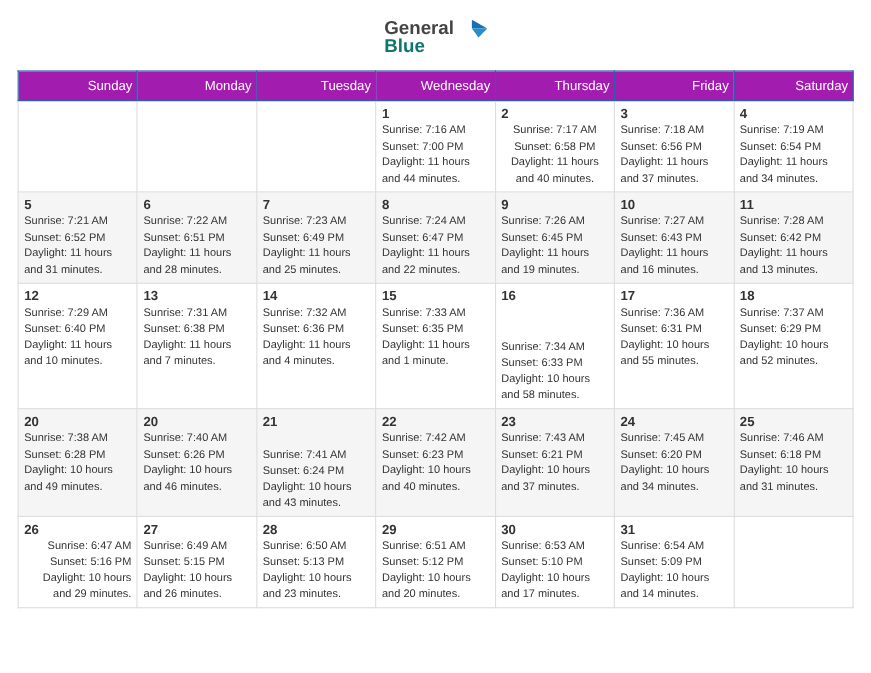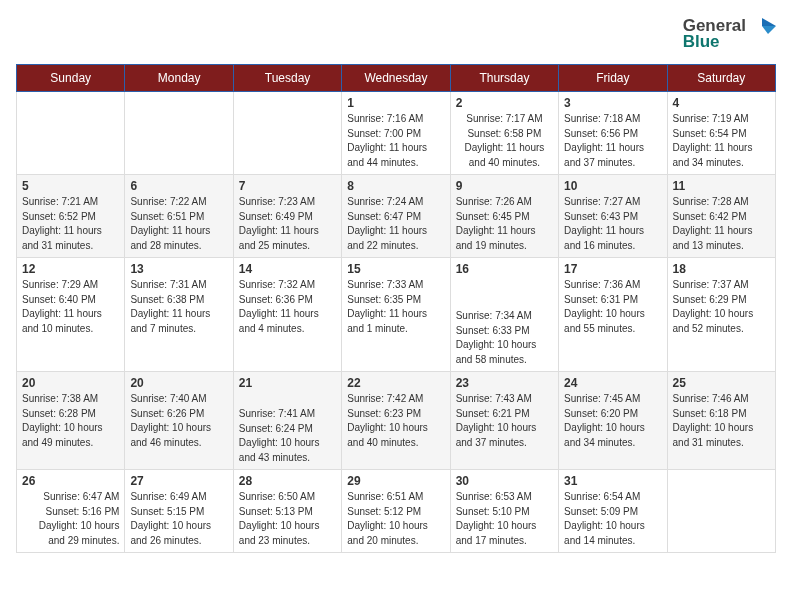--- a/index.html
+++ b/index.html
@@ -5,21 +5,21 @@
     * { box-sizing: border-box; margin: 0; padding: 0; }
     body {
       font-family: Arial, sans-serif;
       background: #fff;
       width: 792px;
       min-height: 612px;
       padding: 16px;
     }
     .header {
       display: flex;
-      justify-content: flex-end;
+      justify-content: center;
       align-items: flex-start;
       margin-bottom: 12px;
     }
     .logo {
       display: flex;
       flex-direction: column;
       align-items: flex-start;
     }
     .logo-line {
       display: flex;
@@ -36,25 +36,25 @@
     .location {
       font-size: 14px;
       color: #555;
     }
     .calendar {
       width: 100%;
       border-collapse: collapse;
       border: 1px solid #ccc;
     }
     .calendar th {
-      background: #7f1d1d;
+      background: #a21caf;
       color: #fff;
       font-size: 12px;
       padding: 6px 4px;
-      text-align: center;
+      text-align: right;
       border: 1px solid #2b5fac;
       font-weight: normal;
     }
     .calendar td {
       vertical-align: top;
       border: 1px solid #ddd;
       padding: 4px 5px;
       width: 108px;
       min-height: 85px;
       font-size: 10.5px;

